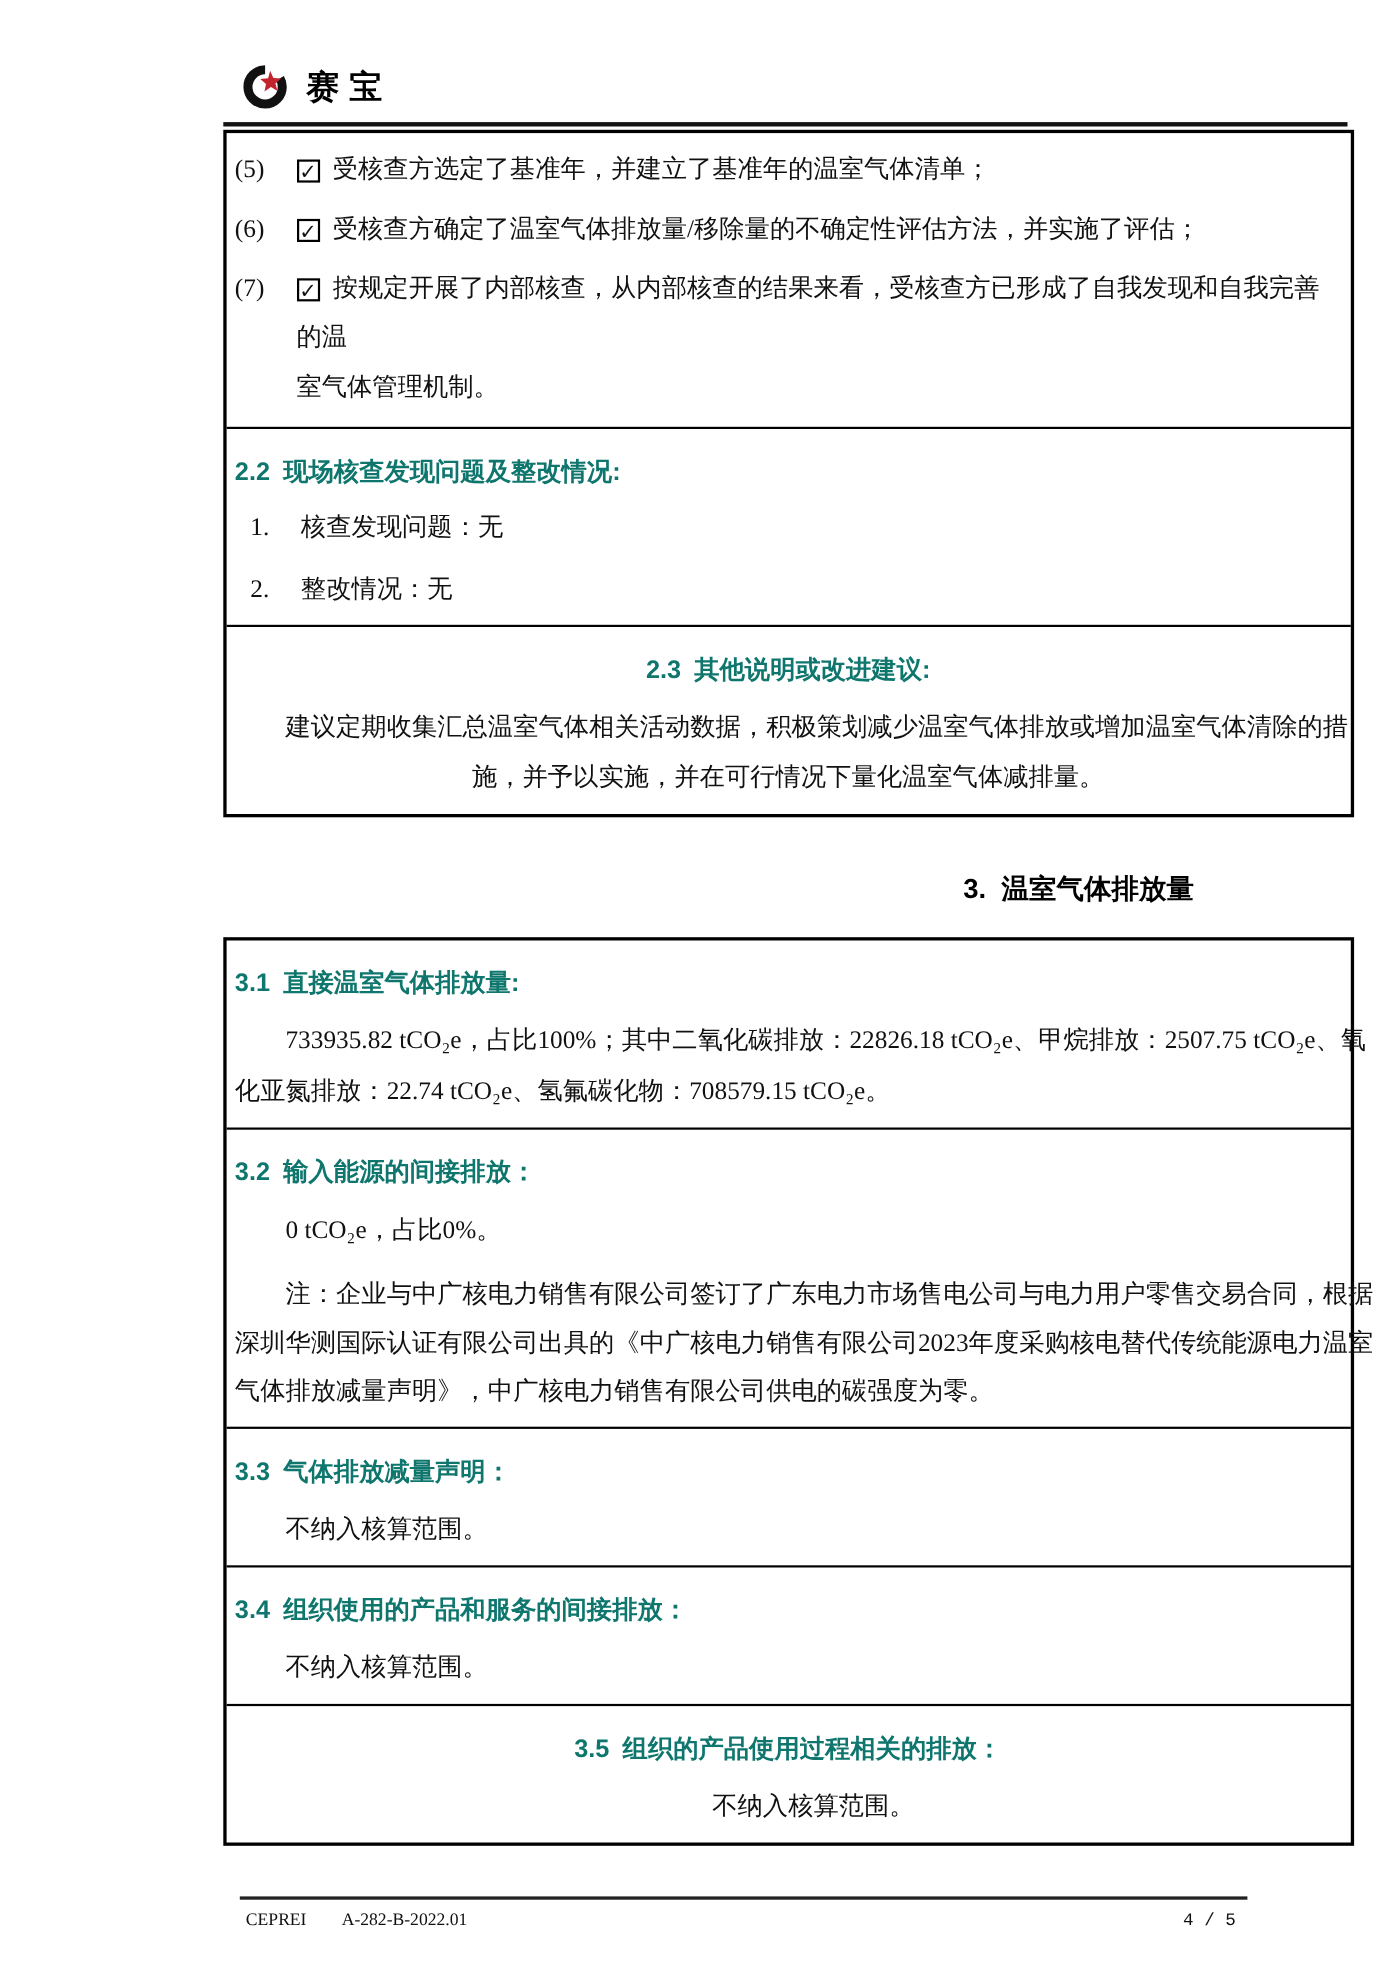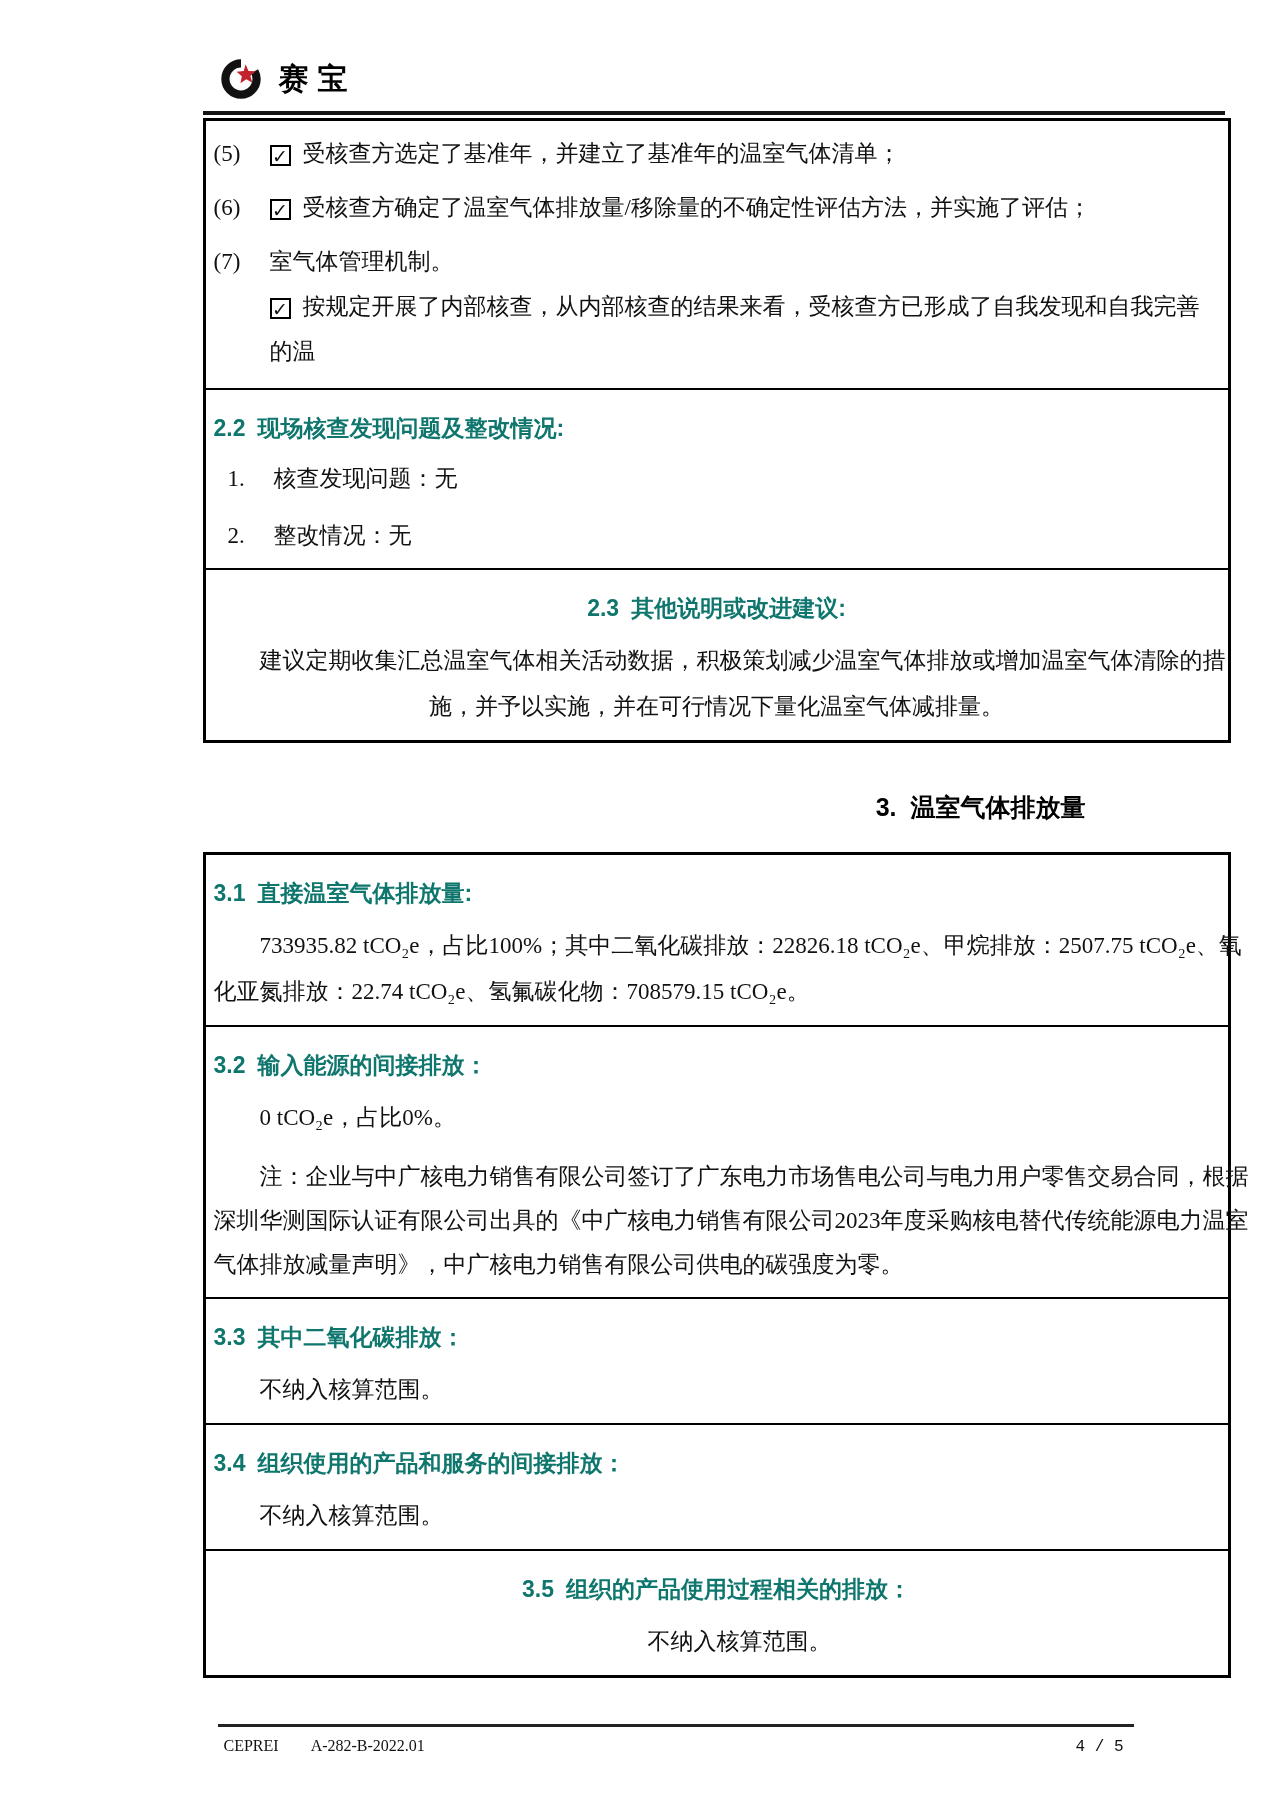--- a/index.html
+++ b/index.html
@@ -142,24 +142,24 @@
         <div class="chk-body">
           <div class="chk-line">
             <span class="checkbox"><span class="tick">✓</span></span><span>受核查方确定了温室气体排放量/移除量的不确定性评估方法，并实施了评估；</span>
           </div>
         </div>
       </div>
 
       <div class="chk-item">
         <span class="chk-num">(7)</span>
         <div class="chk-body">
-          <div class="chk-line">室气体管理机制。</div>
           <div class="chk-line">
             <span class="checkbox"><span class="tick">✓</span></span><span>按规定开展了内部核查，从内部核查的结果来看，受核查方已形成了自我发现和自我完善的温</span>
           </div>
+          <div class="chk-line">室气体管理机制。</div>
         </div>
       </div>
 
     </div>
 
     <div class="cell">
       <div class="sec-heading">
         <span class="h-num">2.2</span><span>现场核查发现问题及整改情况:</span>
       </div>
       <div class="num-item">
@@ -209,21 +209,21 @@
       </div>
       <div class="para note-para">
         <div class="para-line indent">注：企业与中广核电力销售有限公司签订了广东电力市场售电公司与电力用户零售交易合同，根据</div>
         <div class="para-line">深圳华测国际认证有限公司出具的《中广核电力销售有限公司2023年度采购核电替代传统能源电力温室</div>
         <div class="para-line">气体排放减量声明》，中广核电力销售有限公司供电的碳强度为零。</div>
       </div>
     </div>
 
     <div class="cell">
       <div class="sec-heading">
-        <span class="h-num">3.3</span><span>其中二氧化碳排放：</span>
+        <span class="h-num">3.3</span><span>气体排放减量声明：</span>
       </div>
       <div class="para">
         <div class="para-line indent">不纳入核算范围。</div>
       </div>
     </div>
 
     <div class="cell">
       <div class="sec-heading">
         <span class="h-num">3.4</span><span>组织使用的产品和服务的间接排放：</span>
       </div>

